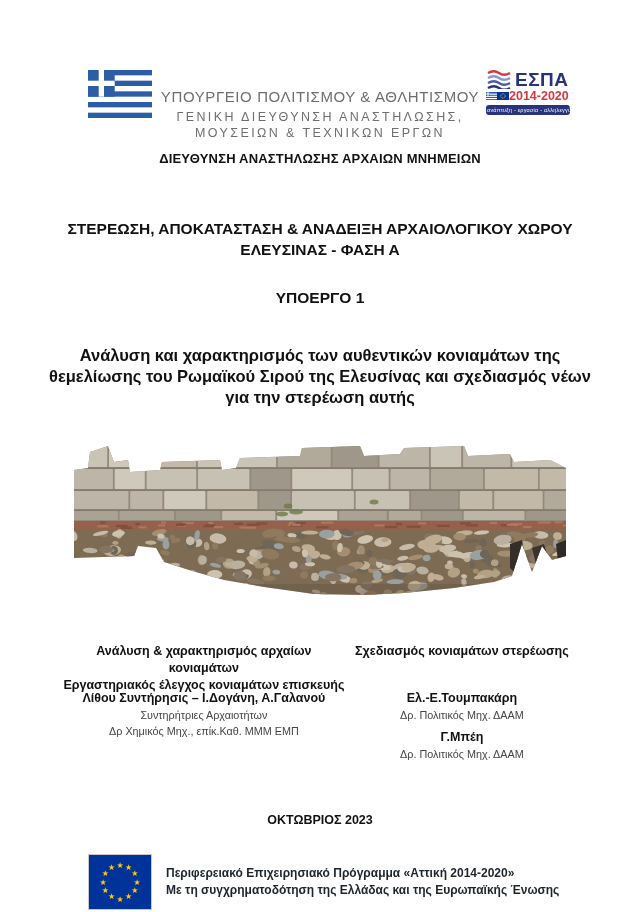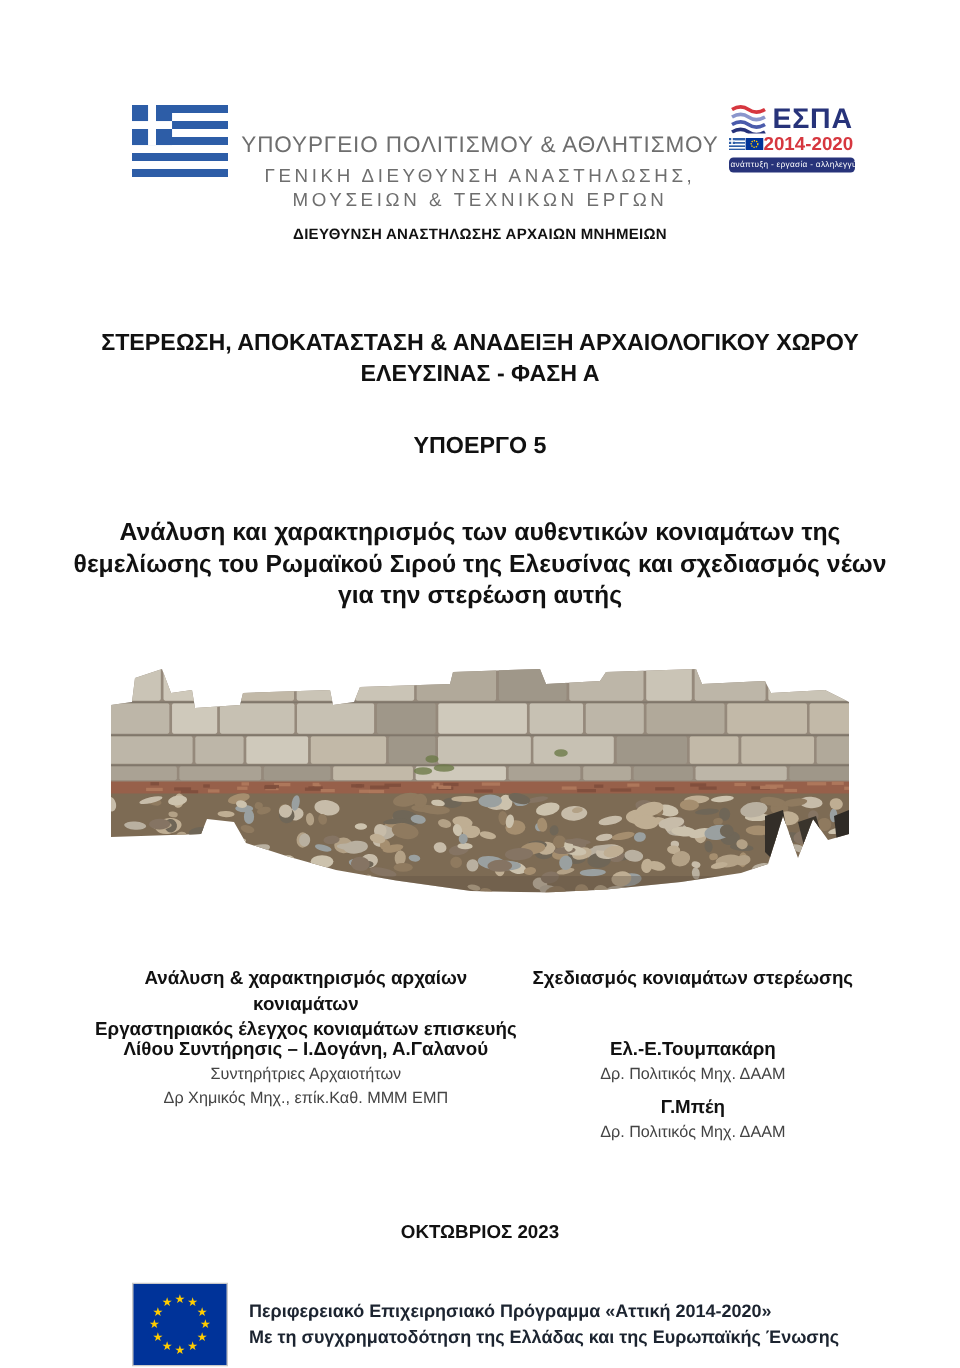--- a/index.html
+++ b/index.html
@@ -13,21 +13,21 @@
   .gr-flag{position:absolute;left:88px;top:70px;width:64px;height:48px;}
   .espa-logo{position:absolute;right:70px;top:69px;width:84px;}
   .espa-top{display:flex;align-items:center;gap:3px;}
   .espa-name{font-weight:bold;font-size:19px;color:#27337a;letter-spacing:0.5px;line-height:1;}
   .espa-mid{display:flex;align-items:center;gap:0;margin-top:1px;}
   .espa-period{font-weight:bold;font-size:12.5px;color:#d6373f;line-height:1;}
   .espa-bar{margin-top:2px;background:#27337a;border-radius:3px;color:#fff;
     font-size:5.5px;text-align:center;padding:2px 1px;letter-spacing:0.2px;white-space:nowrap;}
   .ministry{ text-align:center;font-size:15px;color:#6e6e6e;letter-spacing:0.6px;}
   .directorate{text-align:center;font-size:12.5px;color:#6e6e6e;letter-spacing:2.4px;margin-top:4px;line-height:16px;}
-  .department{text-align:center;font-size:10px;font-weight:bold;color:#111;margin-top:10px;letter-spacing:0.2px;}
+  .department{text-align:center;font-size:13px;font-weight:bold;color:#111;margin-top:10px;letter-spacing:0.2px;}
   
   .main-title{margin-top:30px;text-align:center;font-size:15.5px;font-weight:bold;line-height:21px;}
   .subproject{margin-top:29px;text-align:center;font-size:15.5px;font-weight:bold;}
   .subtitle{margin-top:38px;text-align:center;font-size:16.5px;font-weight:bold;line-height:21px;}
   
   .photo-wrap{margin-top:36px;text-align:center;}
   
   .credits{margin-top:33px;display:flex;padding:0 62px;justify-content:center;}
   .col-left{width:55%;text-align:center;}
   .col-right{width:45%;text-align:center;}
@@ -99,21 +99,21 @@
       </div>
       <div class="espa-bar">ανάπτυξη - εργασία - αλληλεγγύη</div>
     </div>
   </div>
 
   <div class="main-title">
     <div>ΣΤΕΡΕΩΣΗ, ΑΠΟΚΑΤΑΣΤΑΣΗ &amp; ΑΝΑΔΕΙΞΗ ΑΡΧΑΙΟΛΟΓΙΚΟΥ ΧΩΡΟΥ</div>
     <div>ΕΛΕΥΣΙΝΑΣ - ΦΑΣΗ  Α</div>
   </div>
 
-  <div class="subproject">ΥΠΟΕΡΓΟ 5</div>
+  <div class="subproject">ΥΠΟΕΡΓΟ 1</div>
 
   <div class="subtitle">
     <div>Ανάλυση και χαρακτηρισμός των αυθεντικών κονιαμάτων της</div>
     <div>θεμελίωσης του Ρωμαϊκού Σιρού της Ελευσίνας και σχεδιασμός νέων</div>
     <div>για την στερέωση αυτής</div>
   </div>
 
   <div class="photo-wrap">
     <svg id="wallsvg" width="492" height="162" viewBox="0 0 492 162" aria-hidden="true">
         <defs>

